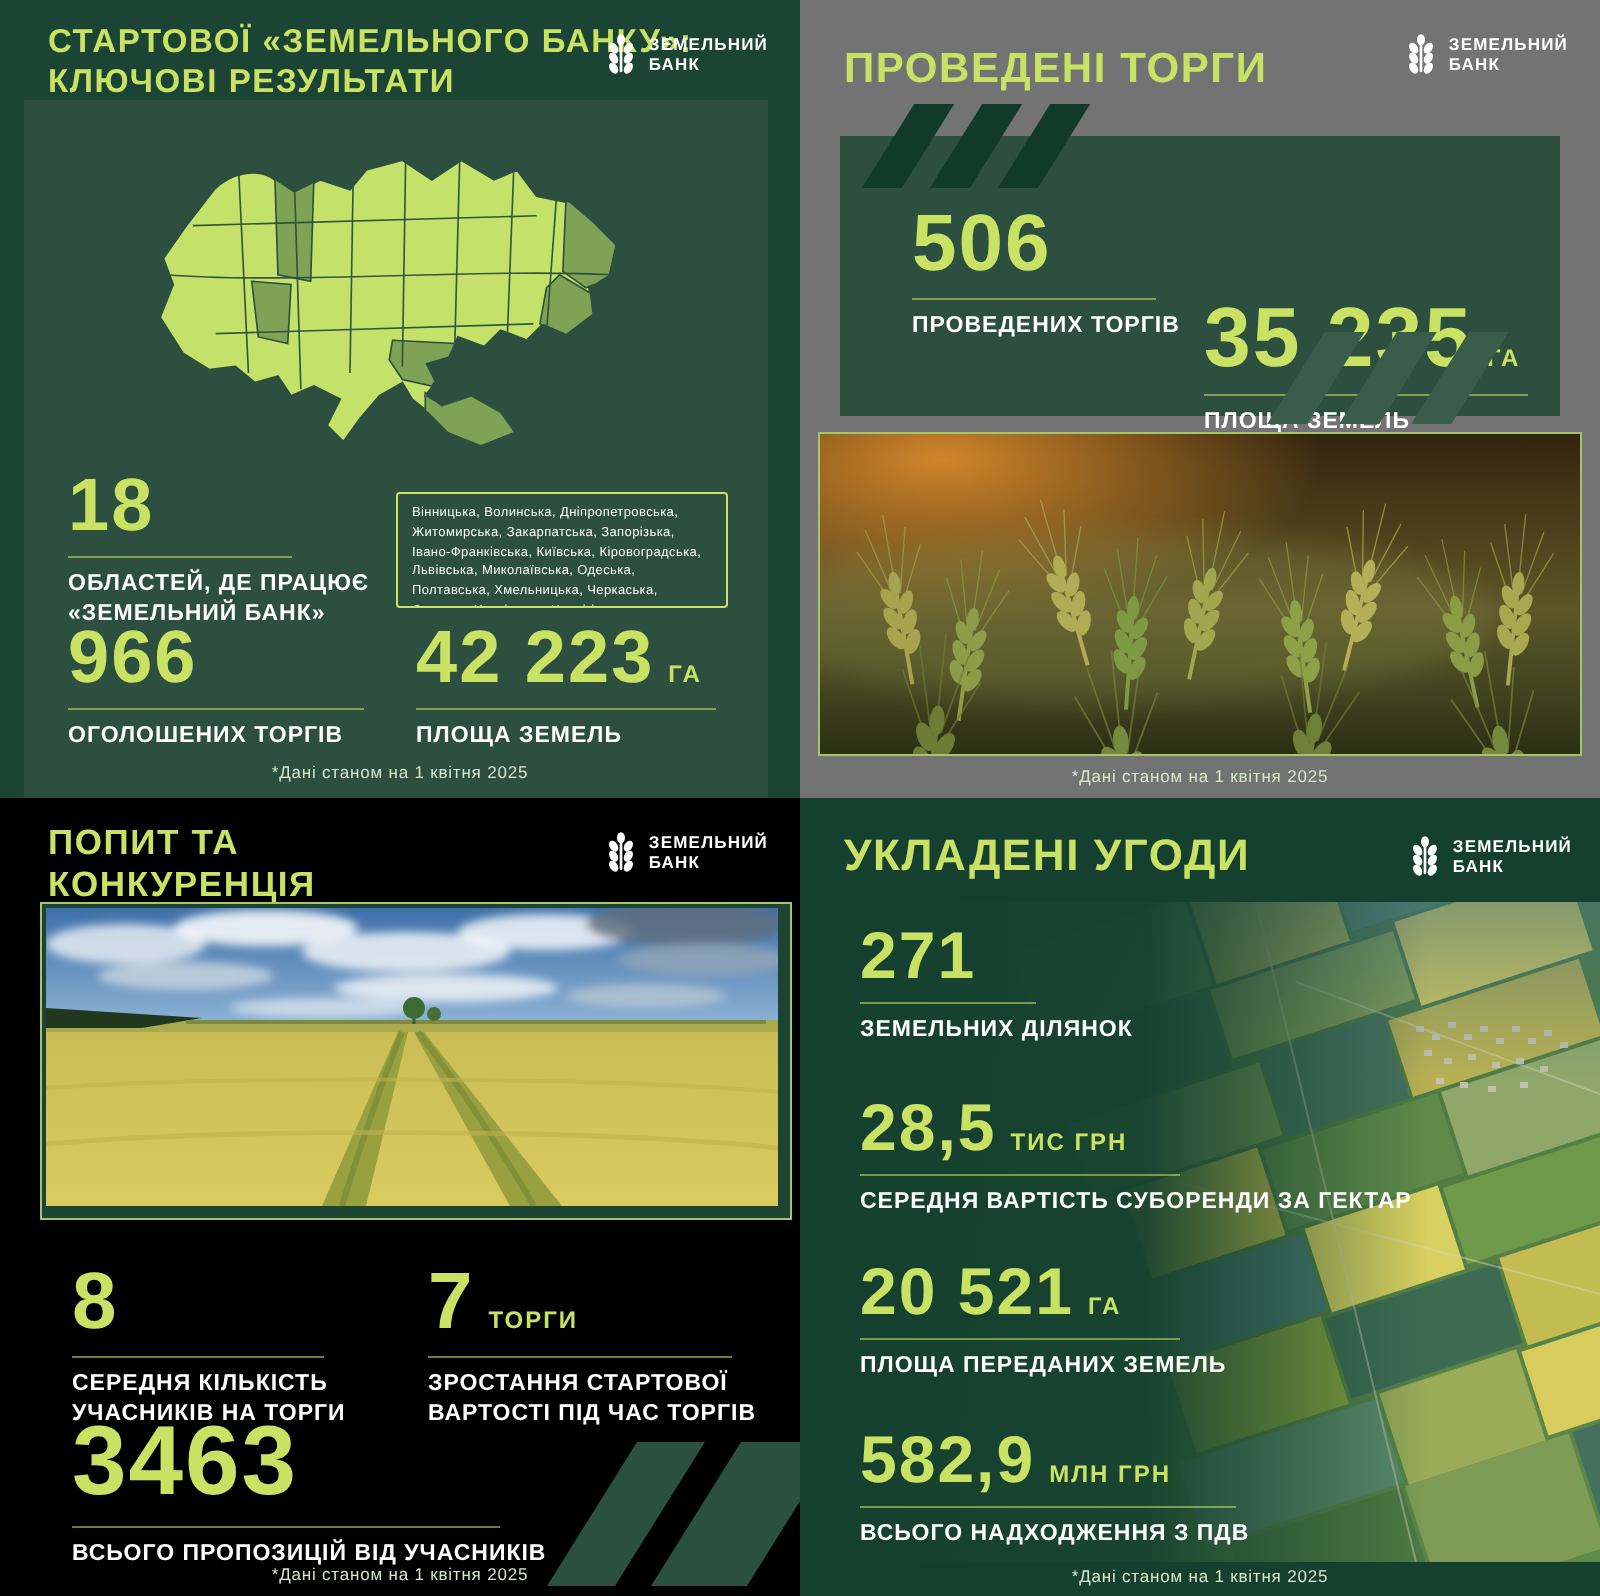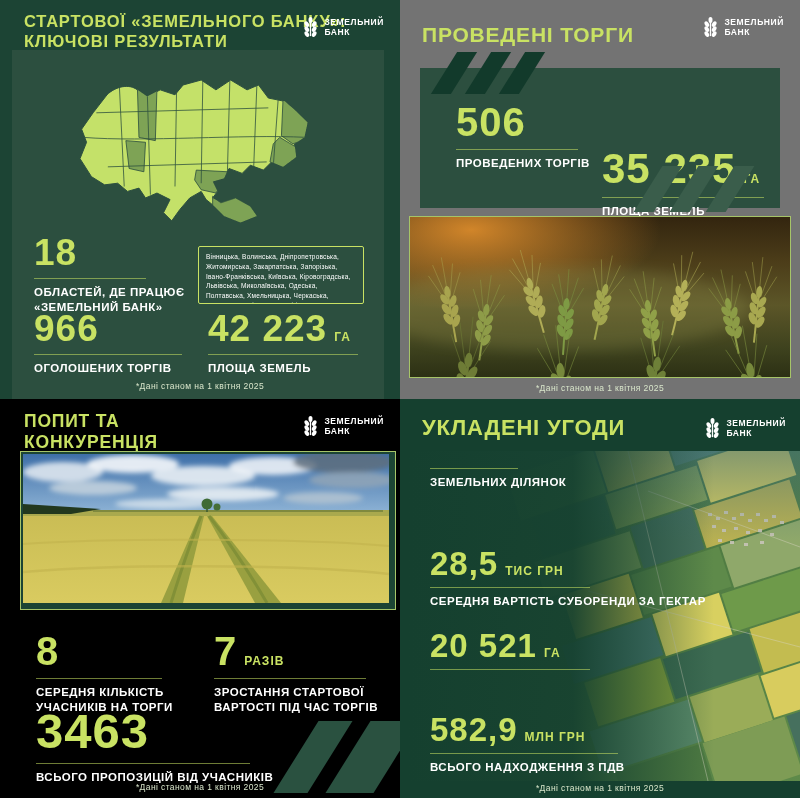--- a/index.html
+++ b/index.html
@@ -275,21 +275,21 @@
         <path d="M0 118 C90 110 270 110 366 120" stroke="#C2B24C" stroke-width="2.5" fill="none" opacity="0.6"></path>
       </svg>
     </div>
 
     <div class="stat" style="left:36px;top:232px;">
       <div class="stat-value" style="font-size:40px;"><span>8</span></div>
       <div class="stat-line" style="width:126px;"></div>
       <div class="stat-label" style="max-width:165px;">СЕРЕДНЯ КІЛЬКІСТЬ УЧАСНИКІВ НА ТОРГИ</div>
     </div>
     <div class="stat" style="left:214px;top:232px;">
-      <div class="stat-value" style="font-size:40px;"><span>7</span><span class="stat-unit">РАЗІВ</span></div>
+      <div class="stat-value" style="font-size:40px;"><span>7</span><span class="stat-unit">ТОРГИ</span></div>
       <div class="stat-line" style="width:152px;"></div>
       <div class="stat-label" style="max-width:175px;">ЗРОСТАННЯ СТАРТОВОЇ ВАРТОСТІ ПІД ЧАС ТОРГІВ</div>
     </div>
     <div class="stat" style="left:36px;top:308px;">
       <div class="stat-value" style="font-size:49px;"><span>3463</span></div>
       <div class="stat-line" style="width:214px;"></div>
       <div class="stat-label" style="max-width:300px;">ВСЬОГО ПРОПОЗИЦІЙ ВІД УЧАСНИКІВ</div>
     </div>
 
     <div class="slash" style="left:296px;top:322px;width:34px;height:72px;background:#2A5140;"></div>
@@ -390,31 +390,33 @@
             <rect x="322" y="90" width="4" height="3"></rect>
           <rect x="336" y="92" width="4" height="3"></rect>
             <rect x="352" y="90" width="4" height="3"></rect>
         </g>
         <rect width="392" height="90" fill="url(#atop)"></rect>
         <rect width="392" height="330" fill="url(#aover)"></rect>
       </svg>
     </div>
 
     <div class="stat" style="left:30px;top:62px;z-index:2;">
+      <div class="stat-value" style="font-size:33px;"><span>271</span></div>
       <div class="stat-line" style="width:88px;"></div>
       <div class="stat-label" style="max-width:220px;">ЗЕМЕЛЬНИХ ДІЛЯНОК</div>
     </div>
     <div class="stat" style="left:30px;top:148px;z-index:2;">
       <div class="stat-value" style="font-size:33px;"><span>28,5</span><span class="stat-unit">ТИС ГРН</span></div>
       <div class="stat-line" style="width:160px;"></div>
       <div class="stat-label" style="max-width:320px;">СЕРЕДНЯ ВАРТІСТЬ СУБОРЕНДИ ЗА ГЕКТАР</div>
     </div>
     <div class="stat" style="left:30px;top:230px;z-index:2;">
       <div class="stat-value" style="font-size:33px;"><span>20 521</span><span class="stat-unit">ГА</span></div>
       <div class="stat-line" style="width:160px;"></div>
+      <div class="stat-label" style="max-width:280px;">ПЛОЩА ПЕРЕДАНИХ ЗЕМЕЛЬ</div>
     </div>
     <div class="stat" style="left:30px;top:314px;z-index:2;">
       <div class="stat-value" style="font-size:33px;"><span>582,9</span><span class="stat-unit">МЛН ГРН</span></div>
       <div class="stat-line" style="width:188px;"></div>
       <div class="stat-label" style="max-width:300px;">ВСЬОГО НАДХОДЖЕННЯ З ПДВ</div>
     </div>
 
     <div class="footnote" style="bottom:5px;z-index:2;">*Дані станом на 1 квітня 2025</div>
   </div>
 

